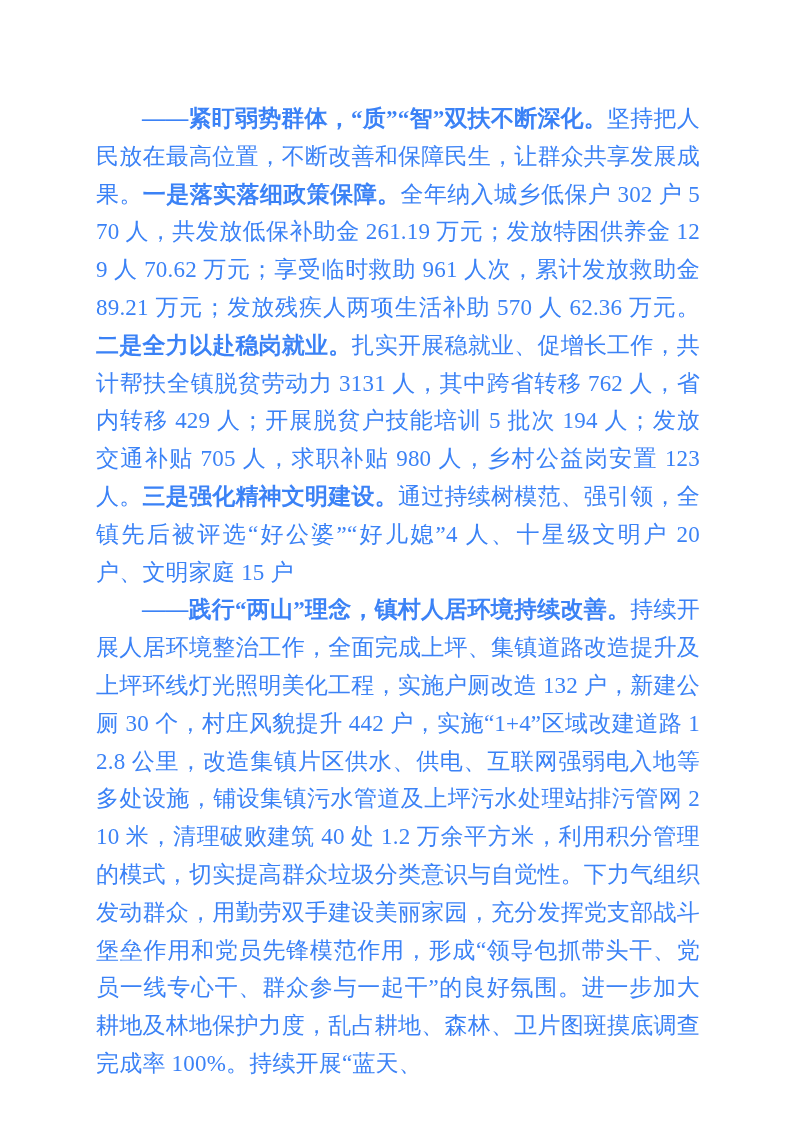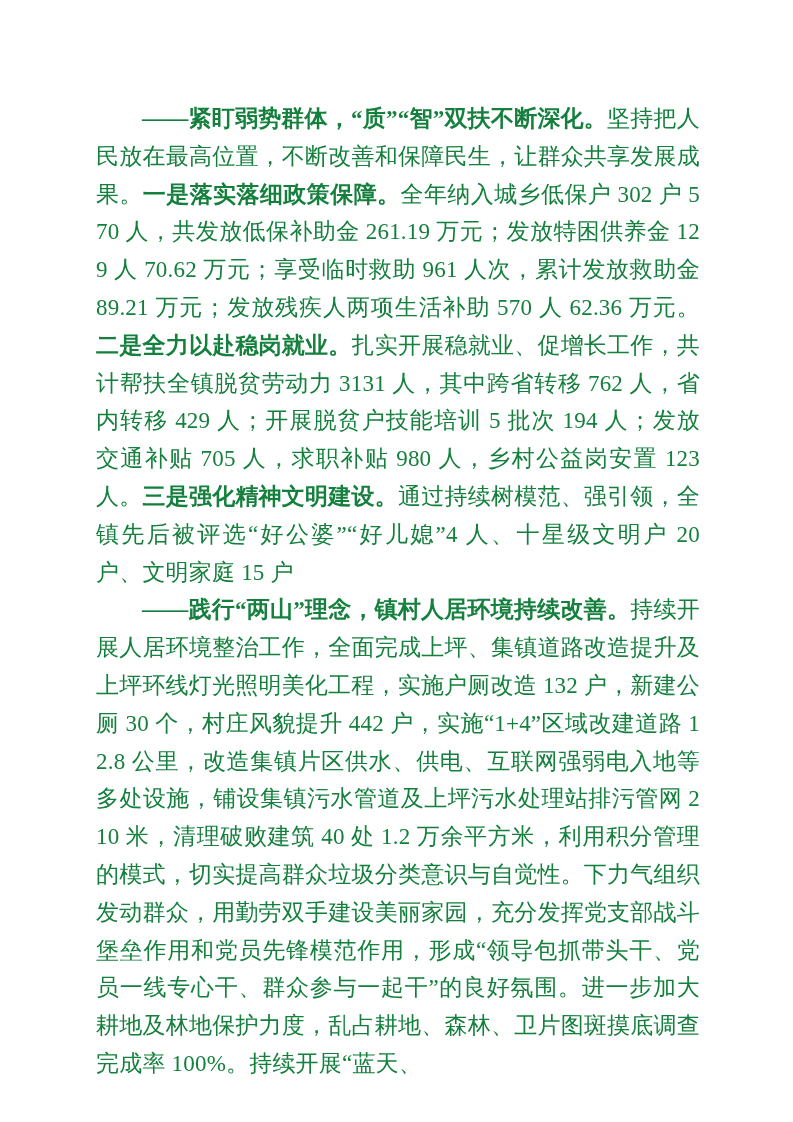--- a/index.html
+++ b/index.html
@@ -19,21 +19,21 @@
     height: 1122px;
     background: #ffffff;
     padding: 100px 93px 0 96px;
   }
   .para {
     margin: 0;
     padding: 0;
     font-family: "Liberation Serif", "DejaVu Serif", serif;
     font-size: 23px;
     line-height: 37.8px;
-    color: #15803d;
+    color: #3b82f6;
     text-align: justify;
     text-indent: 2em;
     letter-spacing: 0.2px;
     word-break: break-all;
   }
   .seg {
     font-weight: normal;
   }
   .seg.bold {
     font-weight: bold;

